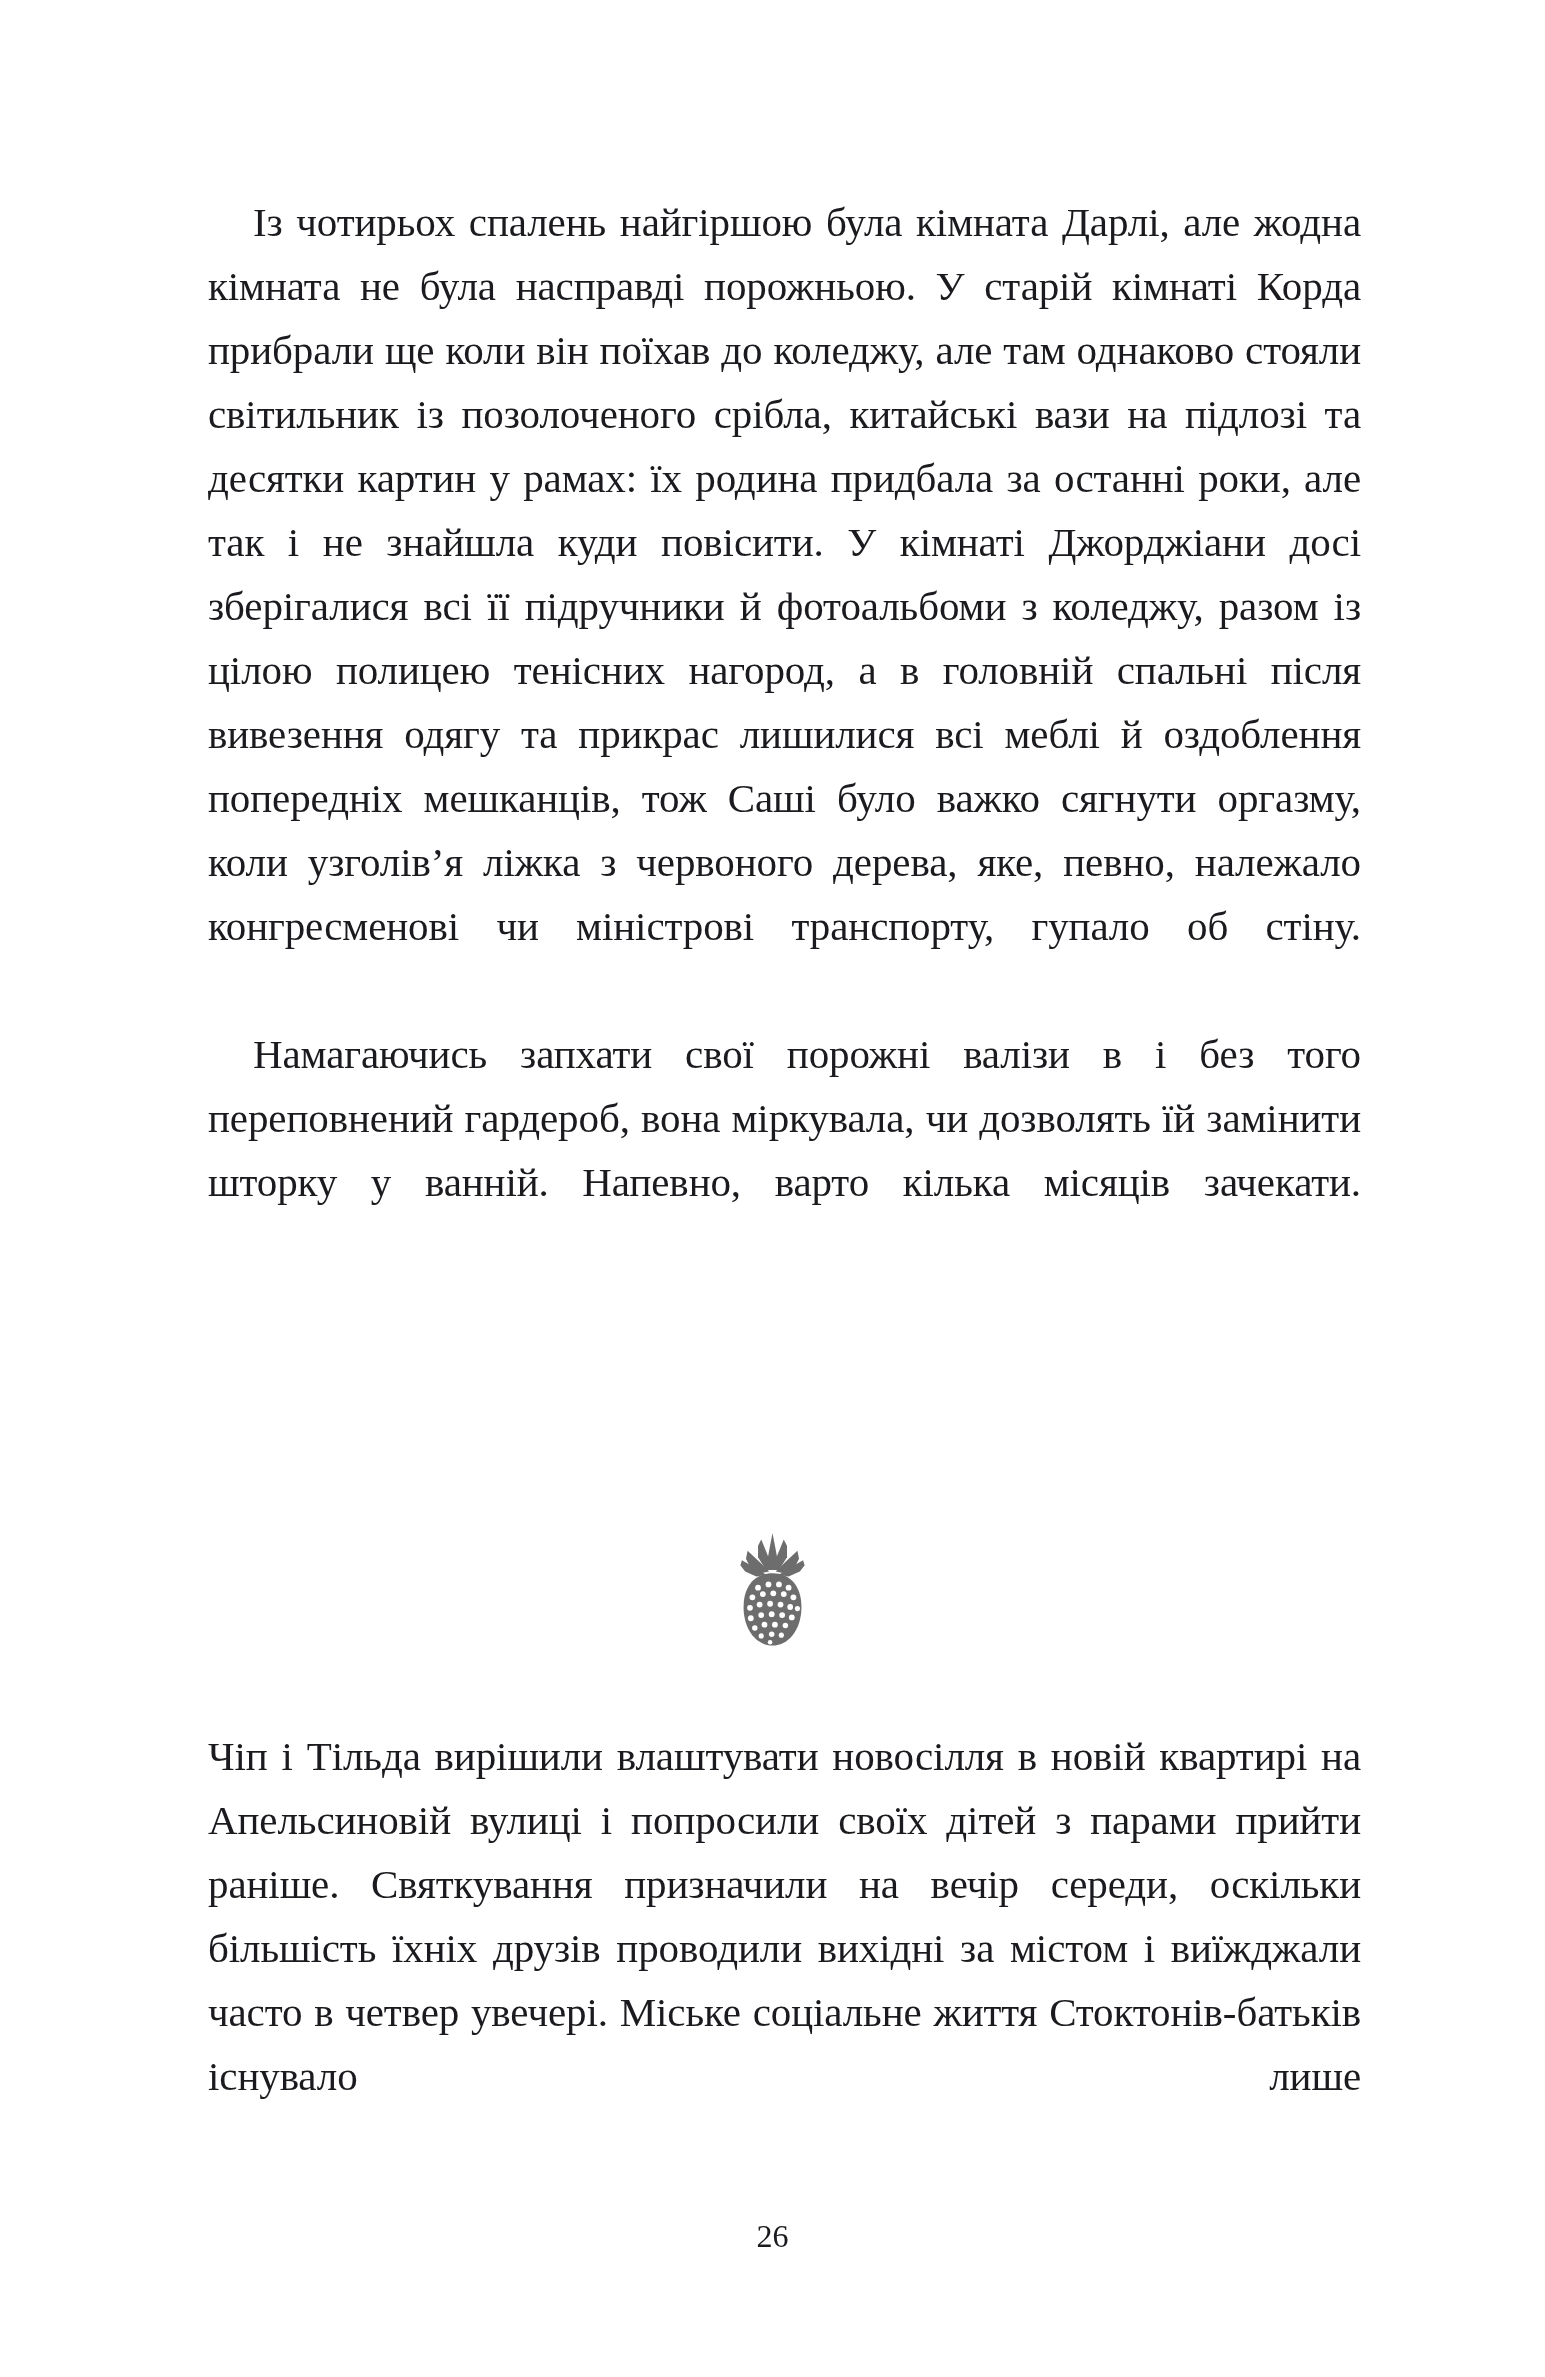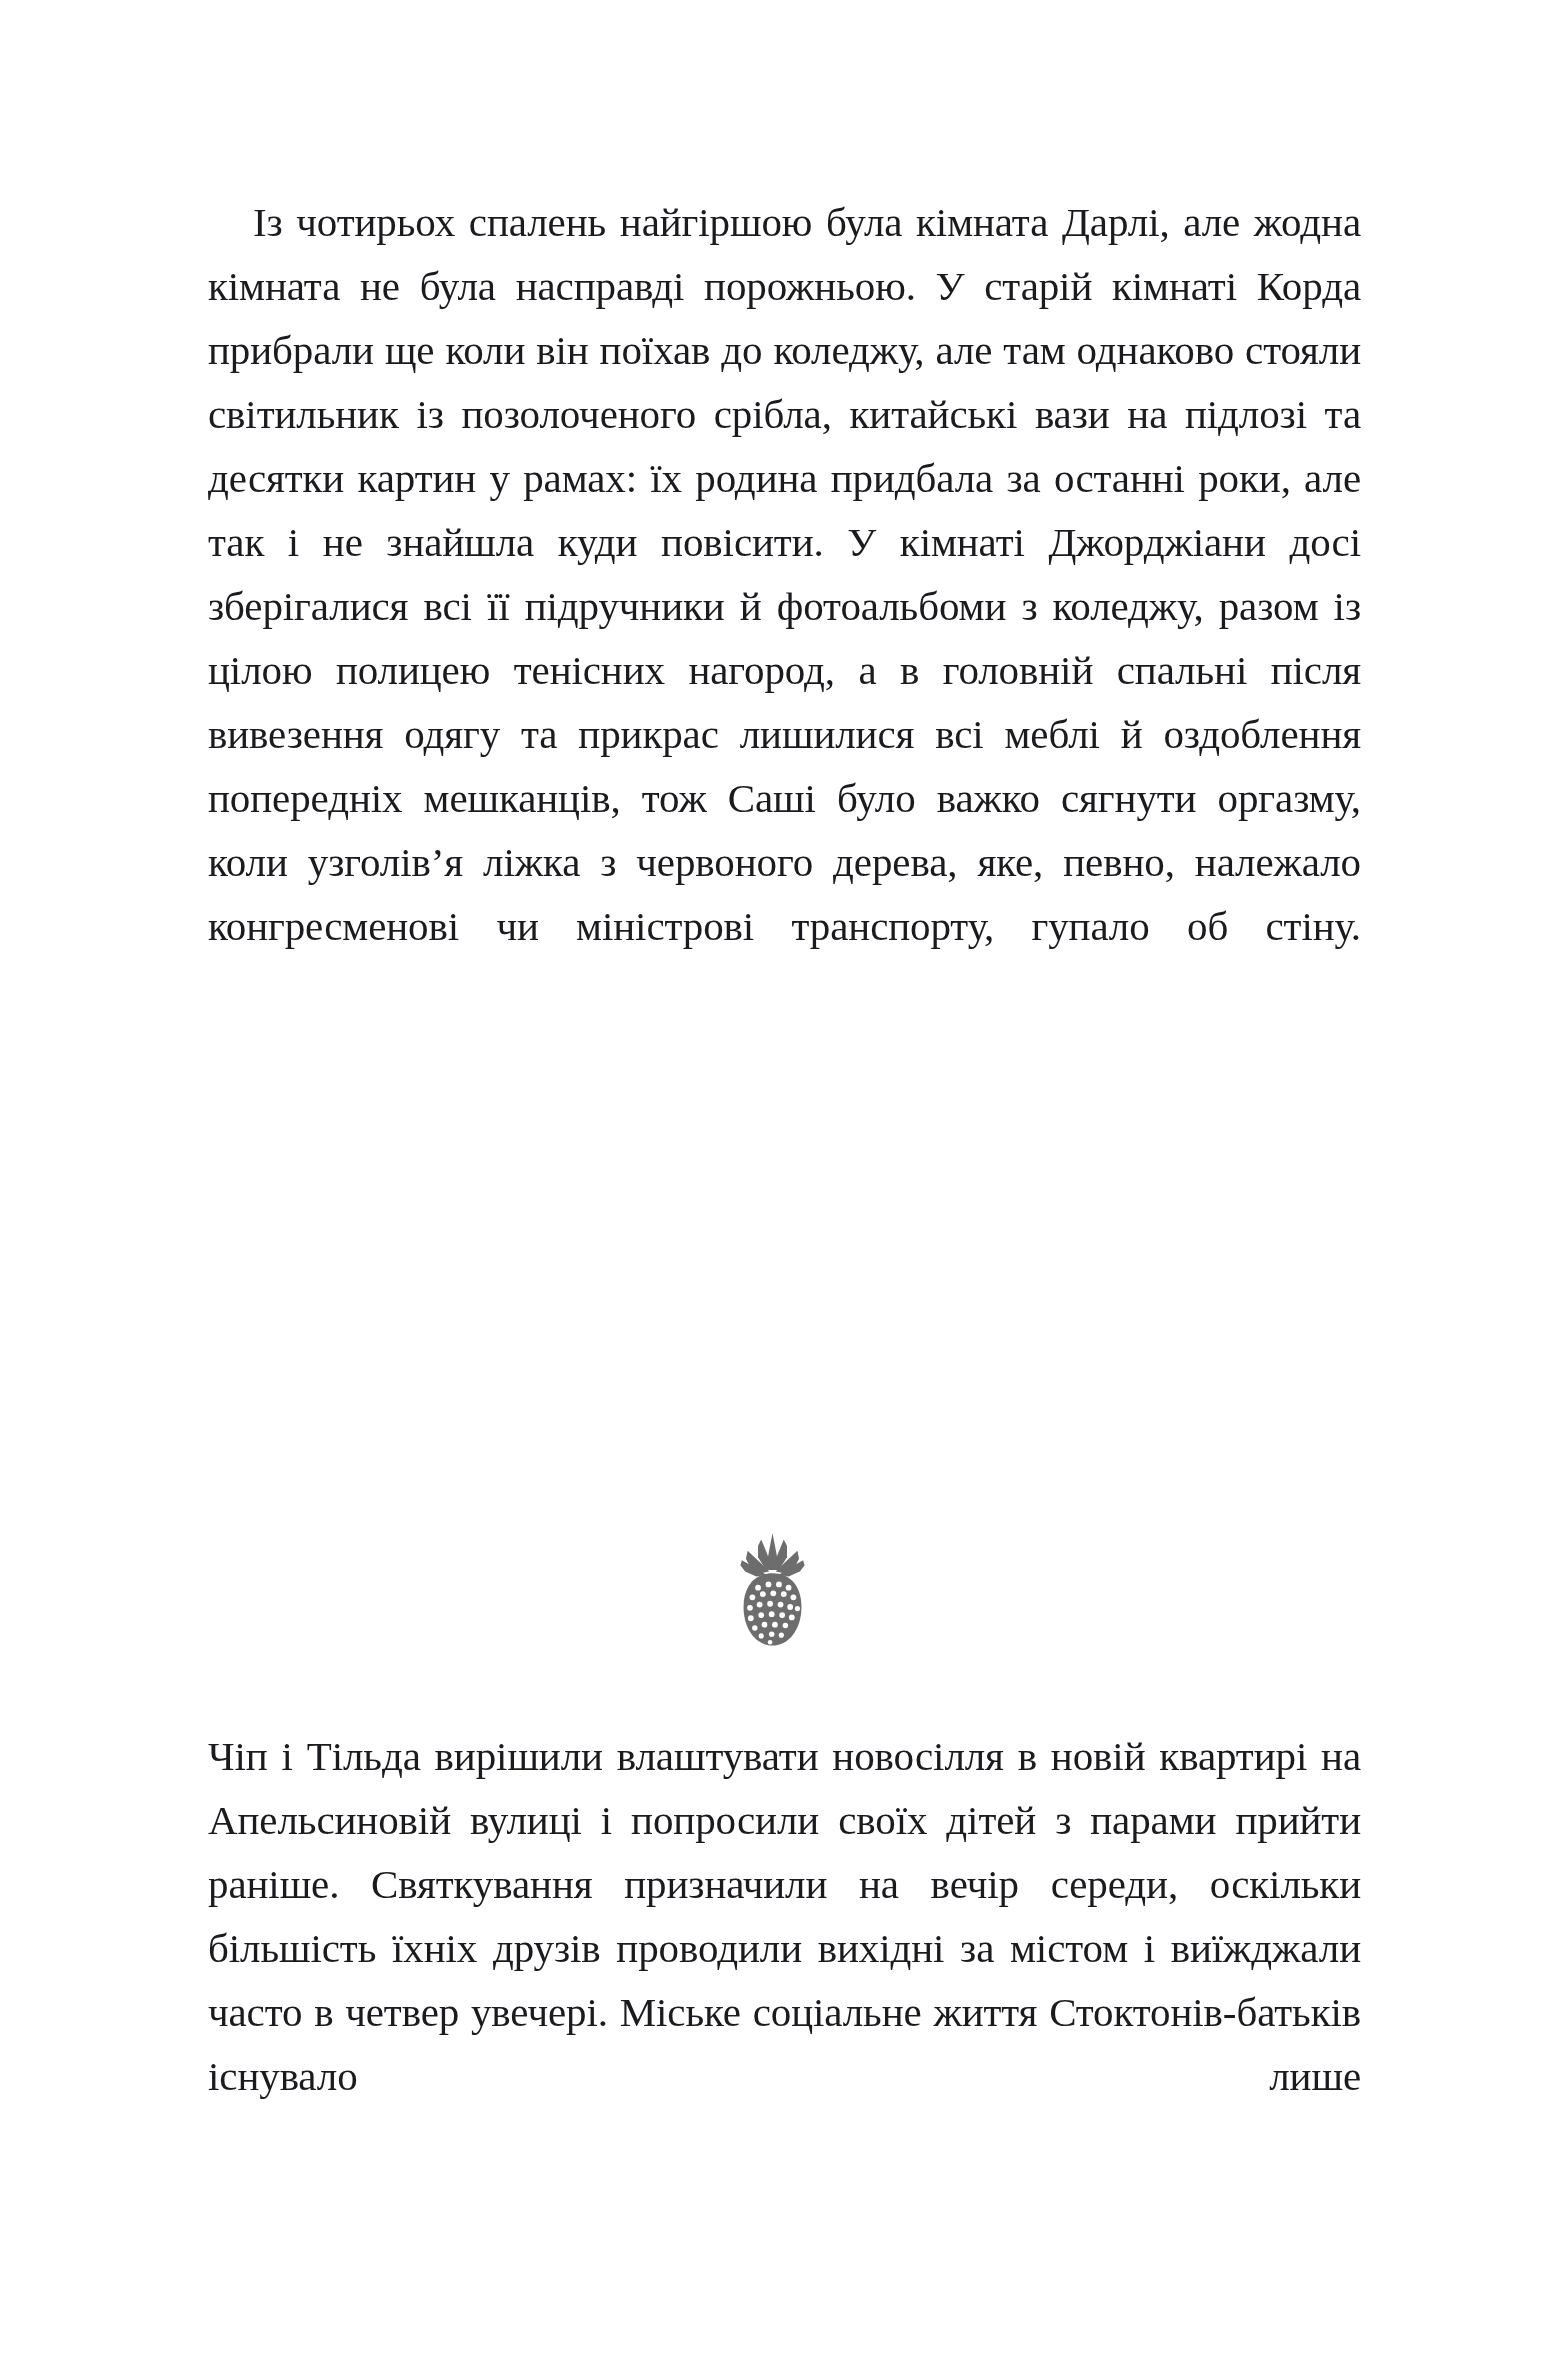--- a/index.html
+++ b/index.html
@@ -85,20 +85,21 @@
     color: #1b1b1f;
   }
 </style>
 </head>
 <body>
 
 <div class="page">
 
   <div class="text-column">
     <p class="para indent">Із чотирьох спалень найгіршою була кімната Дарлі, але жодна кімната не була насправді порожньою. У старій кімнаті Корда прибрали ще коли він поїхав до коледжу, але там однаково стояли світильник із позолоченого срібла, китайські вази на підлозі та десятки картин у рамах: їх родина придбала за останні роки, але так і не знайшла куди повісити. У кімнаті Джорджіани досі зберігалися всі її підручники й фотоальбоми з коледжу, разом із цілою полицею тенісних нагород, а в головній спальні після вивезення одягу та прикрас лишилися всі меблі й оздоблення попередніх мешканців, тож Саші було важко сягнути оргазму, коли узголів’я ліжка з червоного дерева, яке, певно, належало конгресменові чи міністрові транспорту, гупало об стіну.</p>
+    <p class="para indent">Намагаючись запхати свої порожні валізи в і без того переповнений гардероб, вона міркувала, чи дозволять їй замінити шторку у ванній. Напевно, варто кілька місяців зачекати.</p>
   </div>
 
   <div class="ornament">
     <svg viewBox="0 0 88 143" xmlns="http://www.w3.org/2000/svg">
       <g fill="#6d6d6d">
 
         <path d="M44 0 L49 26 L52 44 L44 46 L36 44 L39 26 Z"></path>
         <path d="M30 8 L39 30 L44 46 L36 46 L26 30 L26 16 Z"></path>
         <path d="M58 8 L62 16 L62 30 L52 46 L44 46 L49 30 Z"></path>
         <path d="M13 22 L28 36 L40 48 L30 50 L16 42 L11 32 Z"></path>
@@ -139,15 +140,16 @@
         <circle cx="55" cy="127" r="3.2"></circle>
         <circle cx="41" cy="136" r="2.8"></circle>
       </g>
     </svg>
   </div>
 
   <div class="lower-text">
     <p class="para">Чіп і Тільда вирішили влаштувати новосілля в новій квартирі на Апельсиновій вулиці і попросили своїх дітей з парами прийти раніше. Святкування призначили на вечір середи, оскільки більшість їхніх друзів проводили вихідні за містом і виїжджали часто в четвер увечері. Міське соціальне життя Стоктонів-батьків існувало лише</p>
   </div>
 
+  <div class="folio">26</div>
 
 </div>
 
 
 </body></html>

